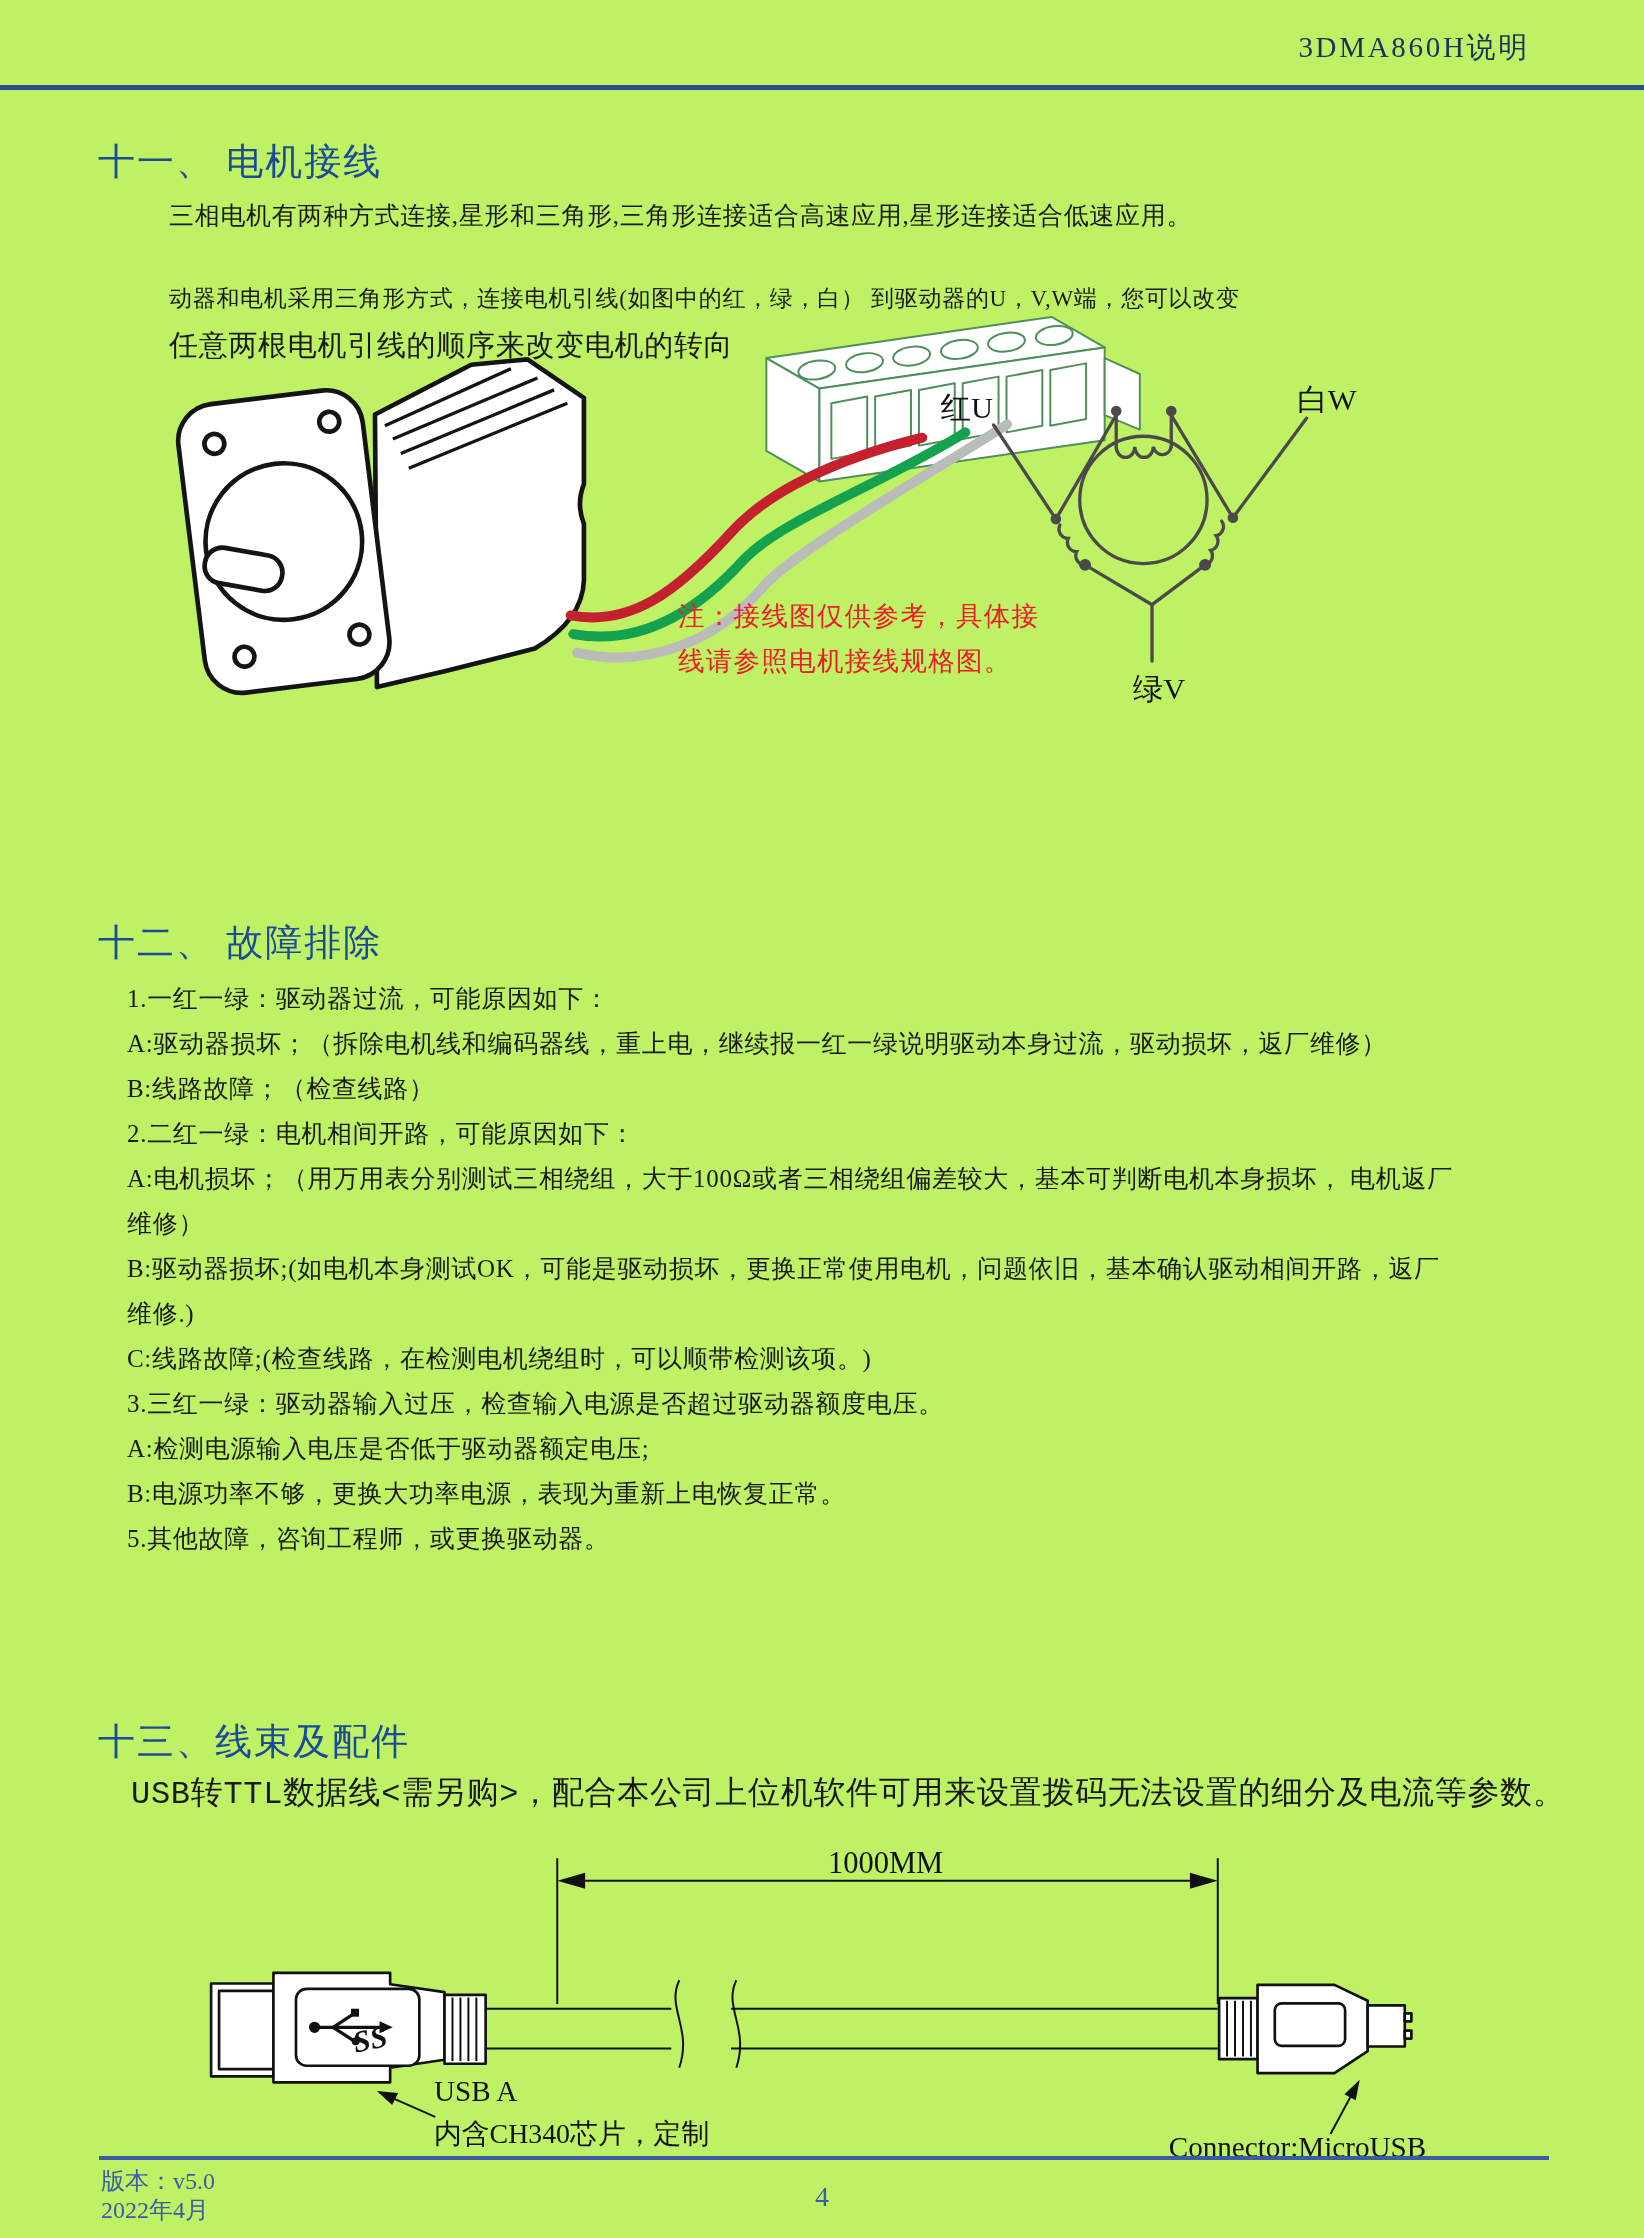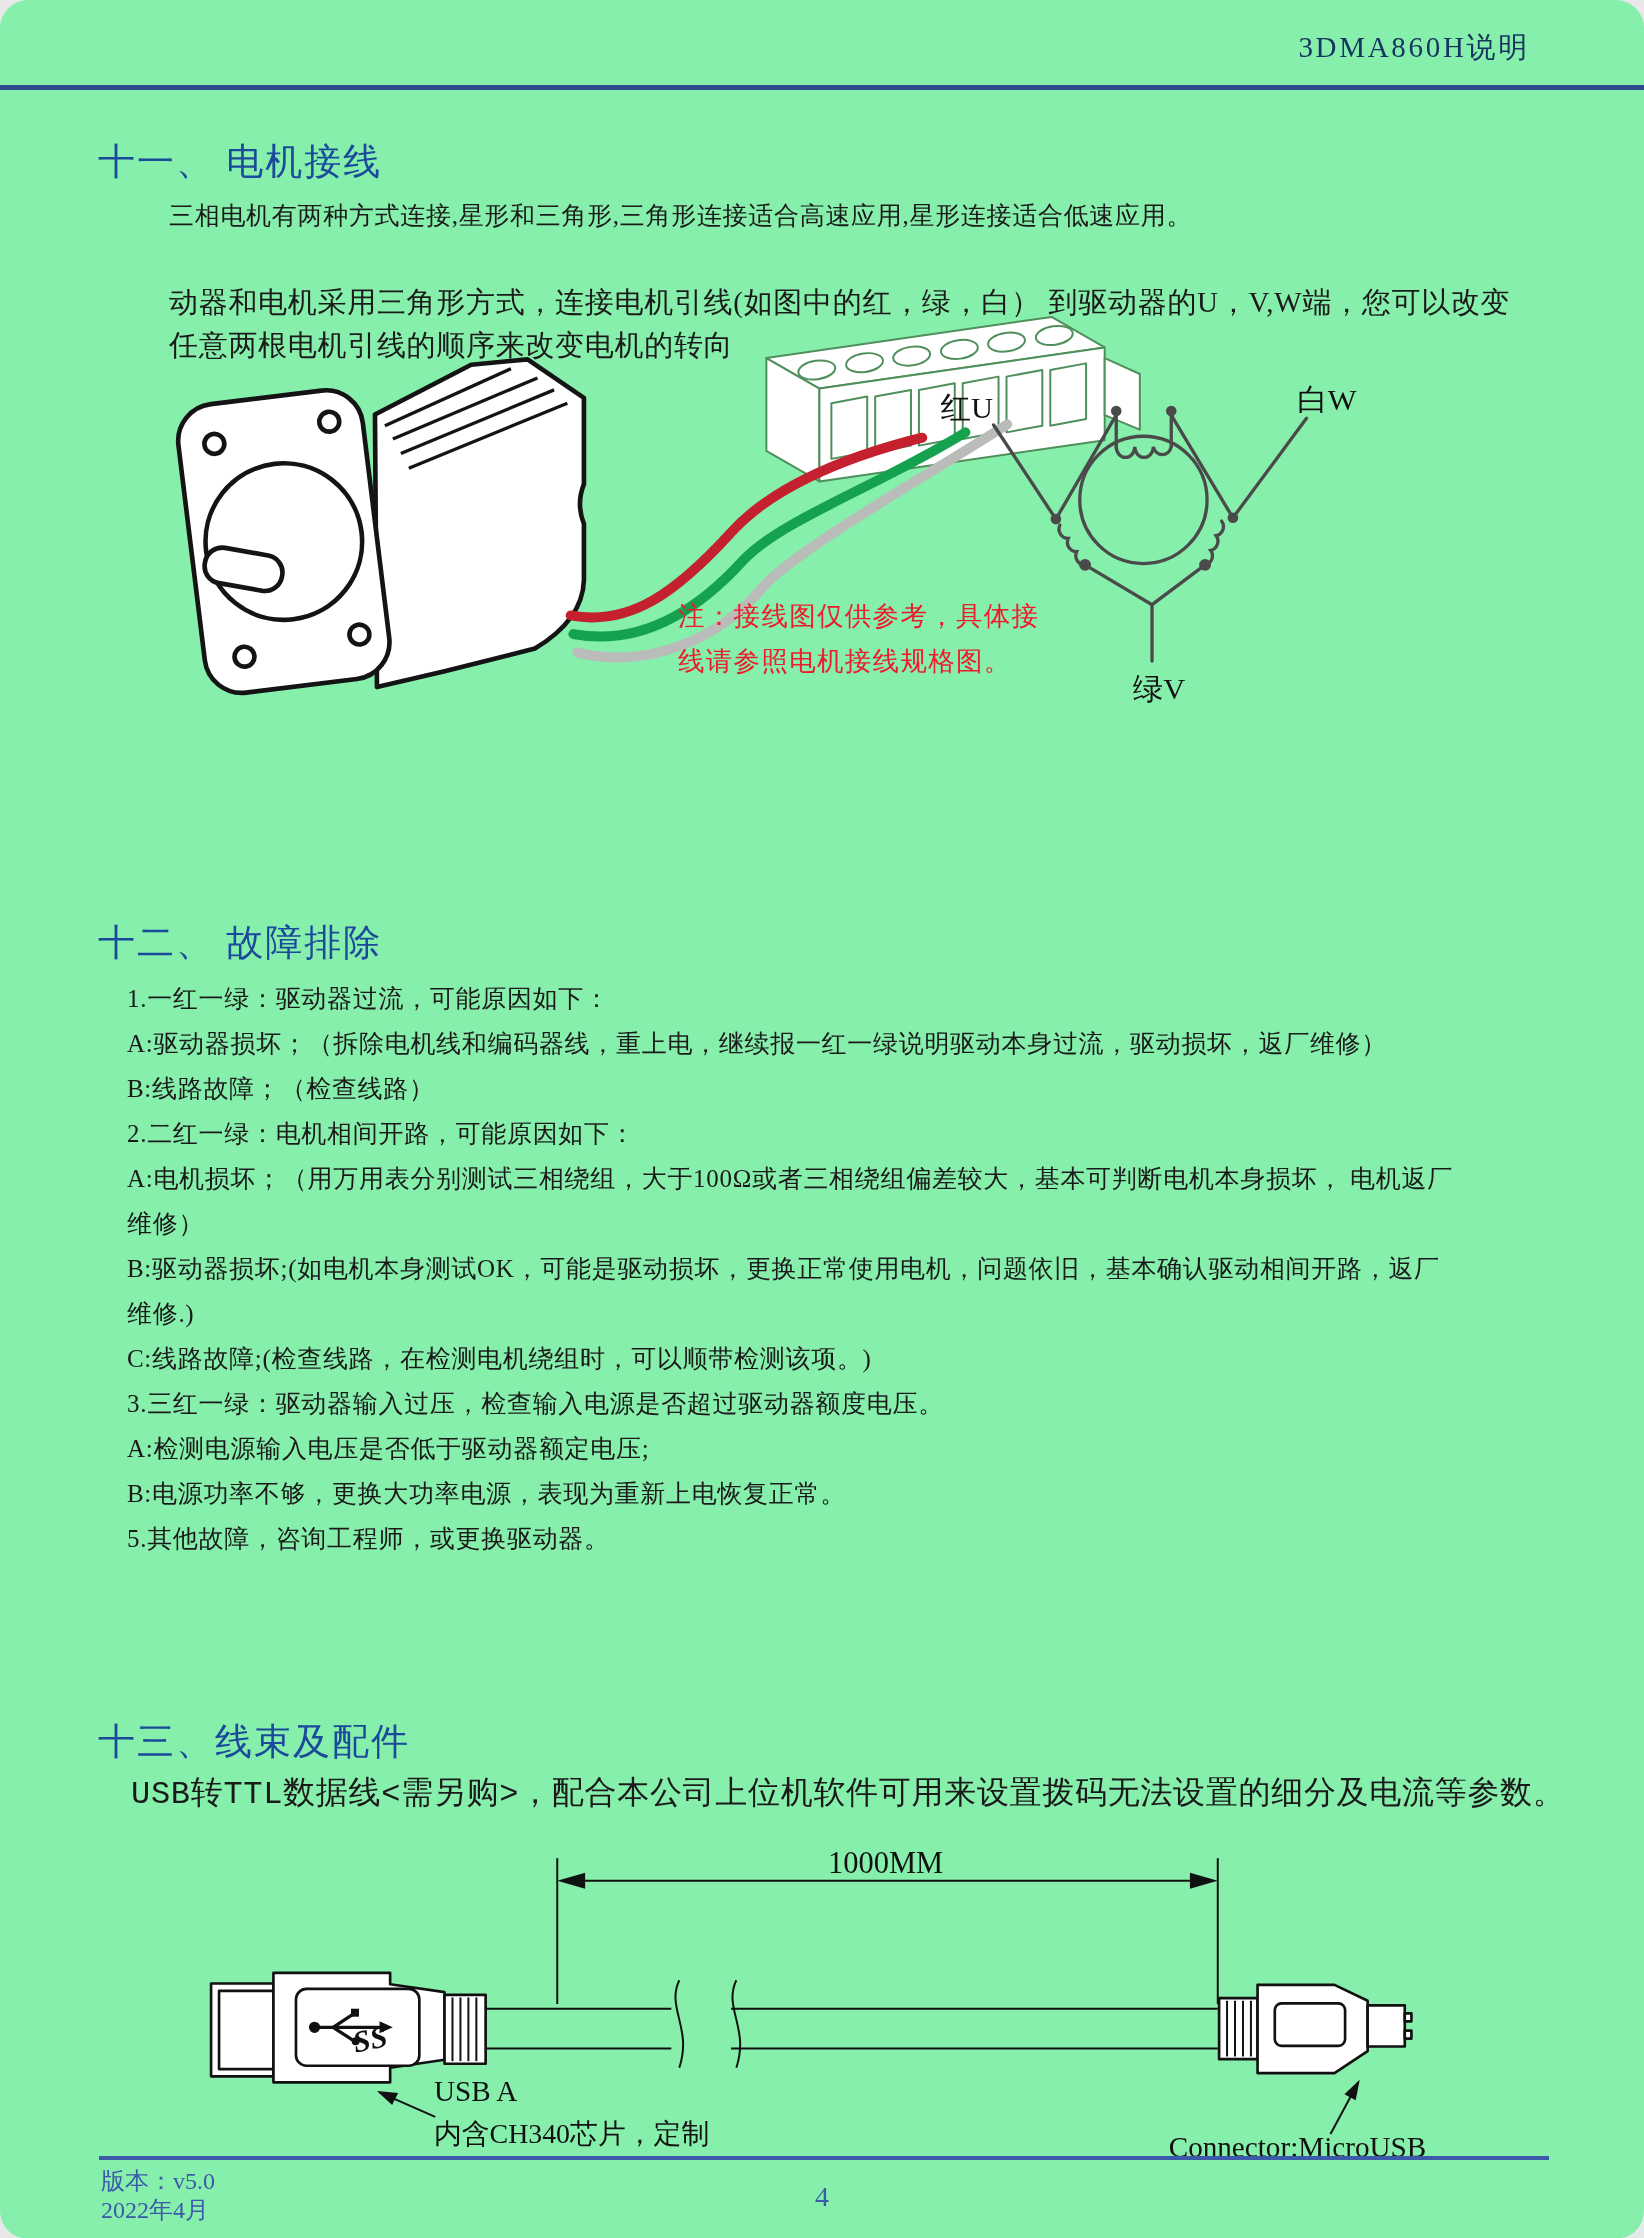--- a/index.html
+++ b/index.html
@@ -1,30 +1,30 @@
 <!DOCTYPE html>
 <html style="font-size:10.6px"><head>
 <meta charset="utf-8">
 <style>
   html,body{margin:0;padding:0;background:#e8e8e8;}
   .page{
-    position:relative;width:1644px;height:2239px;background:#86efac;
-    font-family:"Liberation Serif","DejaVu Serif",serif;color:#1a1a1a;overflow:hidden;border-radius:28px;
+    position:relative;width:1644px;height:2239px;background:#bef264;
+    font-family:"Liberation Serif","DejaVu Serif",serif;color:#1a1a1a;overflow:hidden;
   }
   .abs{position:absolute;white-space:nowrap;}
   .header-title{top:28px;right:114px;font-size:29px;letter-spacing:2.7px;color:#17335f;}
   .top-rule{top:85px;left:0;width:1644px;height:4.6px;background:#2e4c8c;}
   .sec-heading{left:98px;font-size:37px;letter-spacing:2px;color:#1b4a9b;}
   .h11{top:137px;}
   .h12{top:918px;}
   .h13{top:1717px;}
   .para-line{left:169px;letter-spacing:0.7px;}
   .p0{top:199px;font-size:25px;}
   .p1{top:241px;font-size:29px;}
-  .p2{top:283px;font-size:29px;}
+  .p2{top:283px;font-size:23px;}
   .p3{top:326px;font-size:29px;}
   .note-line{left:678px;font-size:26.5px;color:#ee1b2c;letter-spacing:1.3px;}
   .n0{top:598px;}
   .n1{top:643px;}
   .trouble{left:127px;top:976px;width:1459px;font-size:25px;line-height:45px;letter-spacing:0.7px;}
   .trouble div{height:45px;white-space:nowrap;}
   .s13-intro{left:131px;top:1771px;font-size:32px;letter-spacing:0.7px;font-family:Liberation Mono, monospace;}
   .footer-rule{top:2156px;left:99px;width:1450px;height:4px;background:#3b5aa9;}
   .footer-text{left:101px;font-size:24px;color:#3b5aa9;font-family:Liberation Serif, serif;}
   .fv{top:2165px;}

